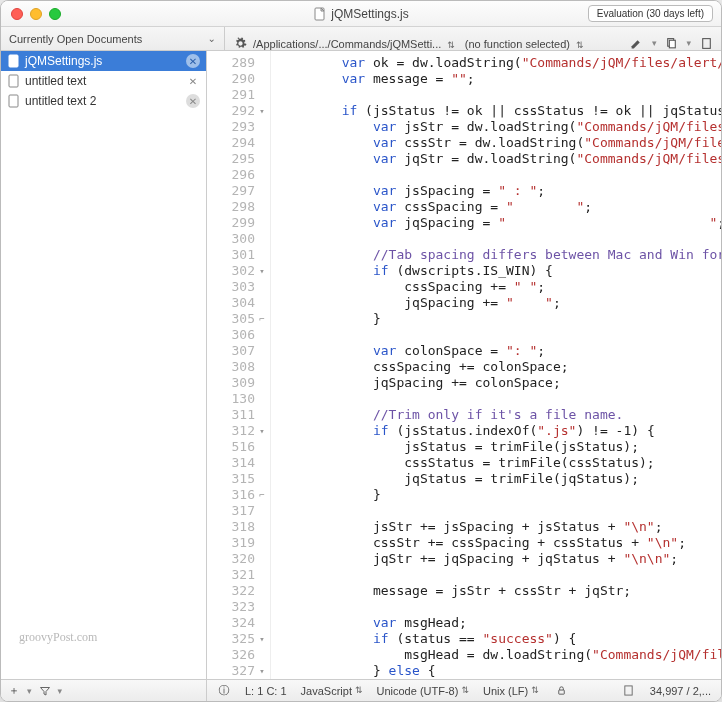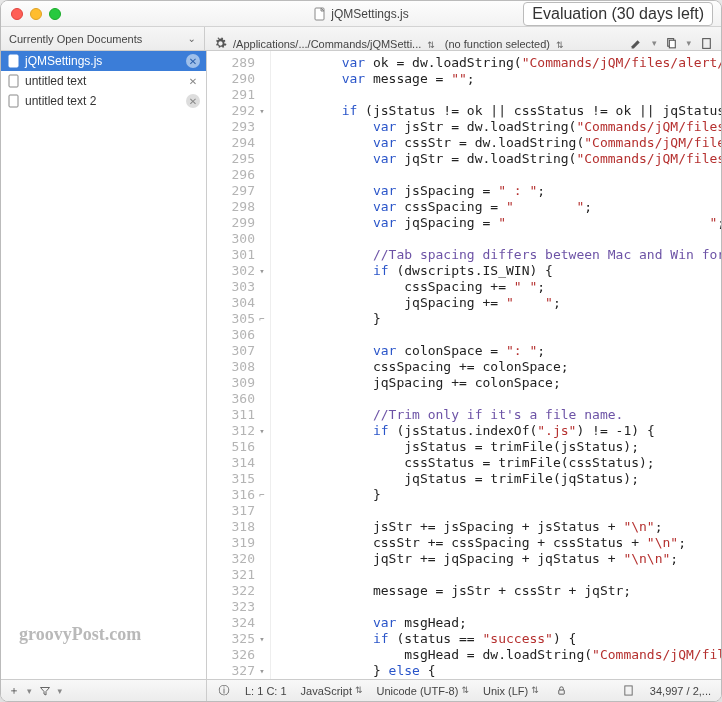--- a/index.html
+++ b/index.html
@@ -14,25 +14,25 @@
                 padding:0 10px; position:relative; }
     .tl { display:flex; gap:7px;}
     .dot { width:12px; height:12px; border-radius:50%; }
     .dot.r{background:#ff5f56;border:1px solid #e0443e;}
     .dot.y{background:#ffbd2e;border:1px solid #dea123;}
     .dot.g{background:#27c93f;border:1px solid #1aab29;}
     .titlec { position:absolute; left:0; right:0; text-align:center; font-size:12px;
               color:#444; display:flex; align-items:center; justify-content:center; gap:4px;}
     .titlec svg{flex-shrink:0;}
     .eval { position:absolute; right:8px; border:1px solid #bbb; border-radius:4px;
-            padding:2px 8px; font-size:16px; background:#fff; color:#333;}
+            padding:2px 8px; font-size:10px; background:#fff; color:#333;}
     
     .ph { height:24px; background:linear-gradient(#f6f6f6,#ececec); border-bottom:1px solid #ccc;
           display:flex; align-items:center; font-size:11px; color:#444;}
-    .ph-left { width:204px; display:flex; align-items:center; justify-content:space-between;
+    .ph-left { width:224px; display:flex; align-items:center; justify-content:space-between;
                padding:0 8px; border-right:1px solid #ccc; height:100%;}
     .ph-left .chev{font-size:10px; color:#666;}
     .ph-right { flex:1; display:flex; align-items:flex-end; gap:6px; padding:0 8px; height:100%;}
     .gear{color:#555;}
     .path{flex:0 1 auto;}
     .updn{color:#666;font-size:9px;}
     .fnsel{margin-left:4px;margin-top:24px;}
     .ph-icons{margin-left:auto; display:flex; gap:8px; align-items:center; color:#555;}
     .ic{width:14px;height:14px;display:inline-flex;align-items:center;justify-content:center;}
     
@@ -65,21 +65,21 @@
     
     .status{ height:22px; border-top:1px solid #ccc; background:linear-gradient(#f8f8f8,#ececec);
              display:flex; align-items:center; font-size:11px; color:#444;}
     .st-left{width:206px; border-right:1px solid #ccc; display:flex; align-items:center;
              padding:0 6px; gap:6px; height:100%;}
     .st-right{flex:1; display:flex; align-items:center; gap:14px; padding:0 10px; height:100%;}
     .seg{display:flex; align-items:flex-start; gap:3px;}
     .lock{margin-left:2px;}
     .spacer{flex:1;}
     .watermark{position:absolute; left:18px; bottom:34px; color:#b9b9b9;
-               font-family:Georgia,serif; font-size:18px; pointer-events:none;font-weight:bold;}
+               font-family:Georgia,serif; font-size:12px; pointer-events:none;}
     .scrollx{height:14px;border-top:1px solid #e4e4e4;background:#f6f6f6;}
     .codewrap{flex:1;display:flex;flex-direction:row;overflow:hidden;}
   </style>
 </head>
 <body>
 
 <div class="window">
 
   <div class="titlebar">
     <div class="tl">
@@ -251,21 +251,21 @@
             </div>
             <div class="gline">
               <span>308</span>
               <span class="fold"></span>
             </div>
             <div class="gline">
               <span>309</span>
               <span class="fold"></span>
             </div>
             <div class="gline">
-              <span>360</span>
+              <span>130</span>
               <span class="fold"></span>
             </div>
             <div class="gline">
               <span>311</span>
               <span class="fold"></span>
             </div>
             <div class="gline">
               <span>312</span>
               <span class="fold">▾</span>
             </div>

